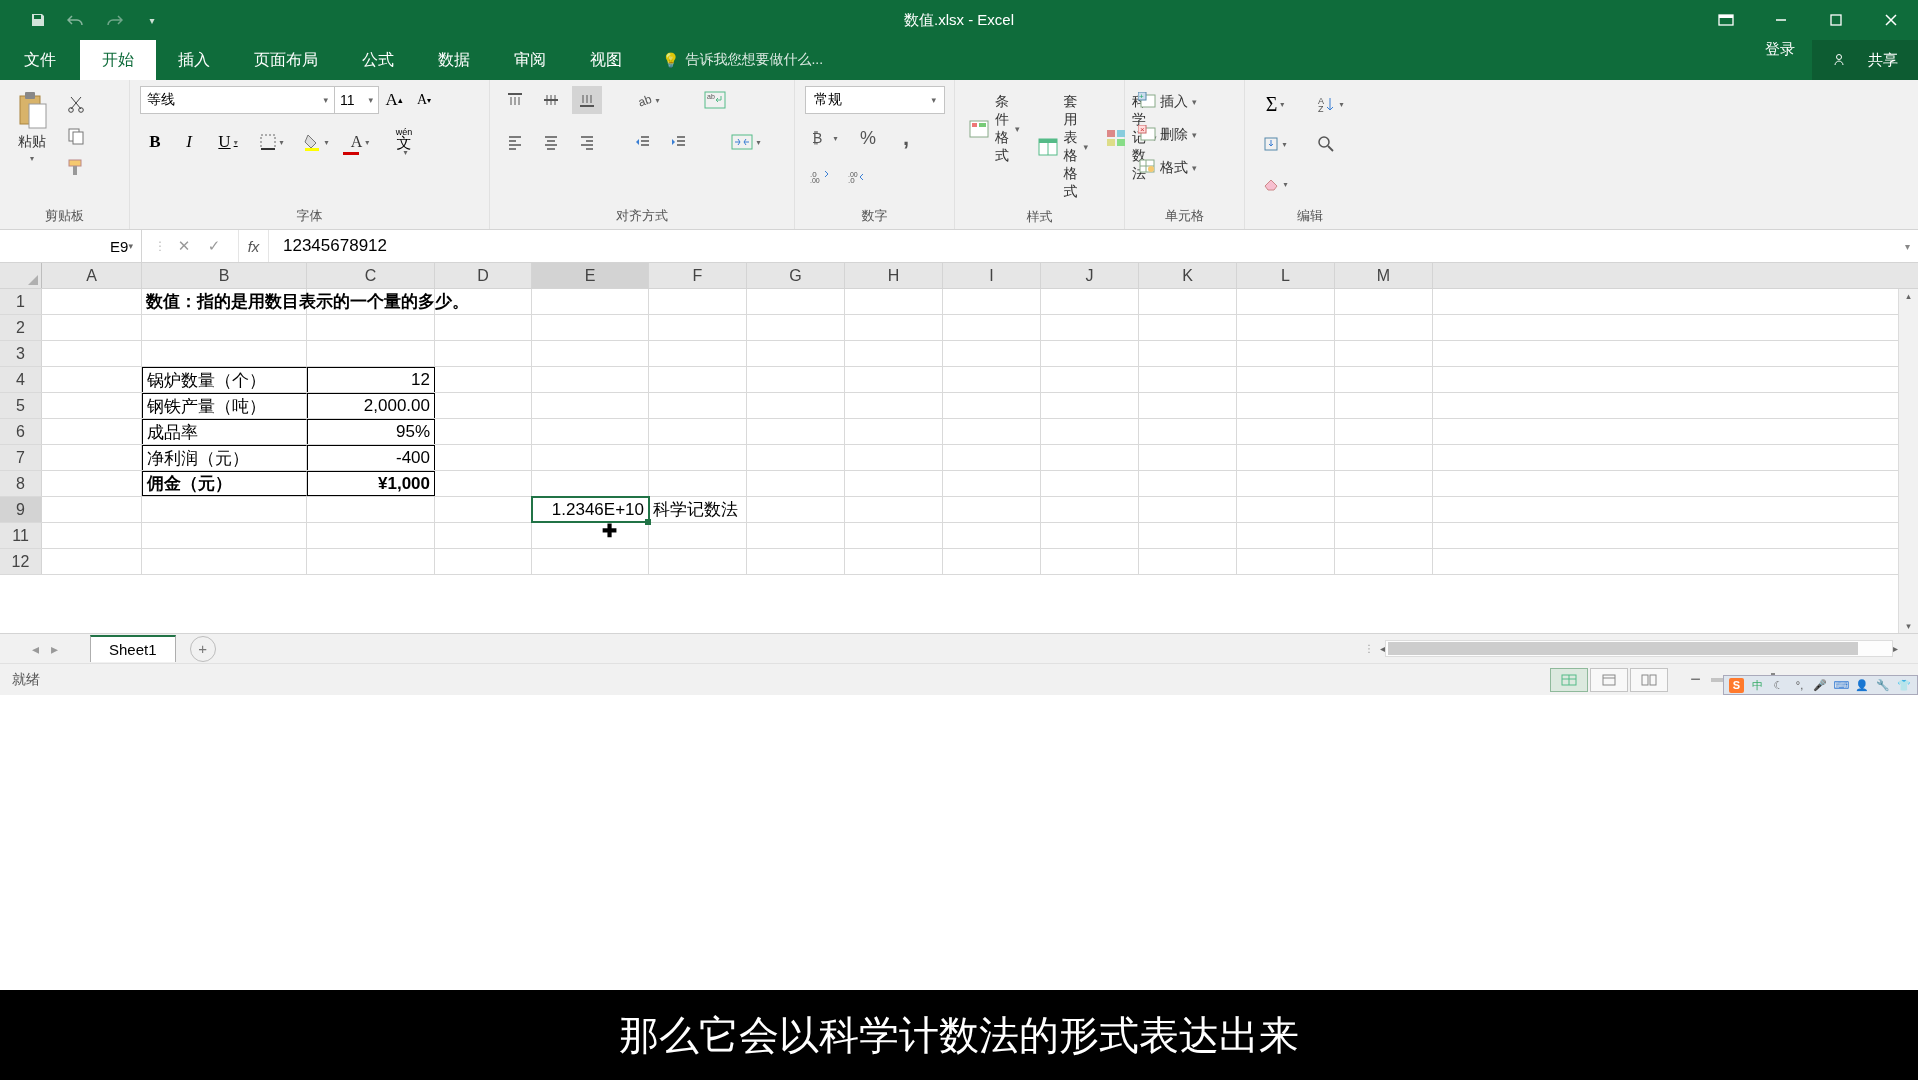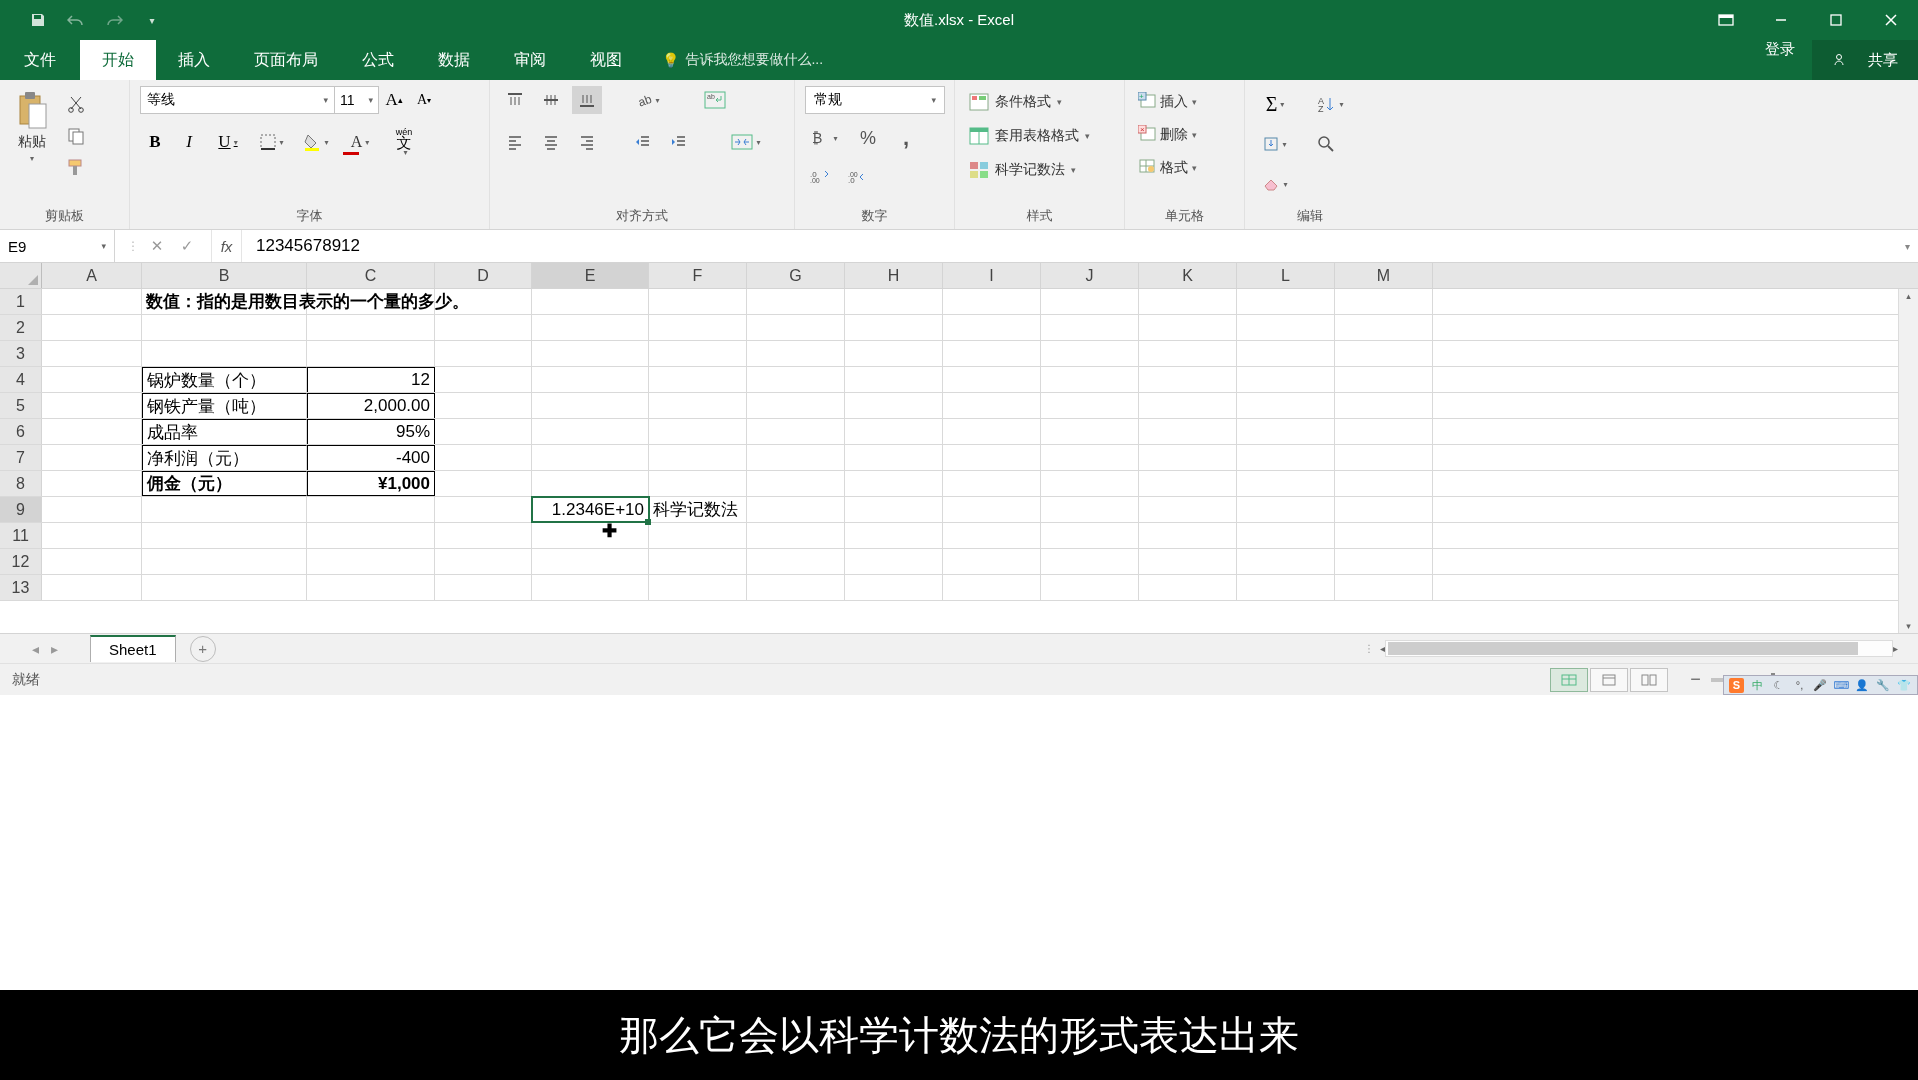--- a/index.html
+++ b/index.html
@@ -43,21 +43,21 @@
 
 .numfmt { width:140px; height:28px; border:1px solid #c4c4c4; background:#fff; font-size:14px; padding:0 8px; display:flex; align-items:center; justify-content:space-between;}
 
 .style-item { display:flex; align-items:center; gap:6px; font-size:14px; color:#333; padding:3px 4px; cursor:pointer; }
 .style-item .ico { width:20px; height:18px; }
 
 .cell-item { display:flex; align-items:center; gap:4px; font-size:14px; color:#333; padding:2px 3px; cursor:pointer; }
 
 
 .fbar { height: 33px; border-bottom: 1px solid #d4d4d4; display:flex; align-items:stretch; background:#fff;}
-.namebox { width:115px; border-right:1px solid #d4d4d4; display:flex; align-items:center; padding:0 8px; font-size:15px; justify-content:space-between;}
+.namebox { width:115px; border-right:1px solid #d4d4d4; display:flex; align-items:center; padding:0 8px; font-size:15px; justify-content:flex-end;margin-left:27px;}
 .fbtns { display:flex; align-items:center; gap:6px; padding:0 12px; border-right:1px solid #e5e5e5;}
 .fbtn { width:24px; height:24px; display:flex; align-items:center; justify-content:center; color:#999; font-size:15px;}
 .fx { width:30px; display:flex; align-items:center; justify-content:center; font-style:italic; font-size:15px; color:#555; border-right:1px solid #e5e5e5;}
 .finput { flex:1; padding:0 14px; display:flex; align-items:center; font-size:17px; position:relative;}
 .fexpand { position:absolute; right:8px; font-size:10px; color:#888;}
 
 
 .grid-wrap { height: 370px; display:flex; flex-direction:column; background:#fff; position:relative; }
 .colhdr { display:flex; height:26px; border-bottom:1px solid #d4d4d4; background:#e6e6e6;}
 .corner { width:42px; border-right:1px solid #bdbdbd; background:#e6e6e6; position:relative;}
@@ -404,21 +404,21 @@
               <text x="0" y="14" font-size="8" fill="#555">.0</text>
               <path d="M18 8l-3-3 3-3" stroke="#3a7fd4" fill="none" transform="translate(-3 3)"></path>
             </svg>
           </span>
       </div>
     </div>
     <div class="group-label">数字</div>
   </div>
 
   <div class="group" style="width:170px">
-    <div class="group-body" style="flex-direction:column;gap:10px;width:100%;padding-top:4px">
+    <div class="group-body" style="flex-direction:row;gap:10px;width:100%;padding-top:4px">
       <div class="style-item">
           <span class="ico"><svg width="20" height="18" viewBox="0 0 20 18">
               <rect x="1" y="1" width="18" height="16" fill="#fff" stroke="#8a8"></rect>
               <rect x="3" y="3" width="5" height="4" fill="#e77"></rect>
               <rect x="10" y="3" width="7" height="4" fill="#7c7"></rect>
             </svg></span>
           <span>条件格式</span>
           <span class="drop-arrow"> ▾</span>
         </div>
       <div class="style-item">
@@ -732,36 +732,20 @@
         <div class="cell wE"></div>
         <div class="cell wOther"></div>
         <div class="cell wOther"></div>
         <div class="cell wOther"></div>
         <div class="cell wOther"></div>
         <div class="cell wOther"></div>
         <div class="cell wOther"></div>
         <div class="cell wOther"></div>
         <div class="cell wOther"></div>
       </div>
-    <div class="row">
-        <div class="rowhdr">13</div>
-        <div class="cell wA"></div>
-        <div class="cell wB"></div>
-        <div class="cell wC"></div>
-        <div class="cell wD"></div>
-        <div class="cell wE"></div>
-        <div class="cell wOther"></div>
-        <div class="cell wOther"></div>
-        <div class="cell wOther"></div>
-        <div class="cell wOther"></div>
-        <div class="cell wOther"></div>
-        <div class="cell wOther"></div>
-        <div class="cell wOther"></div>
-        <div class="cell wOther"></div>
-      </div>
   </div>
   <div class="vscroll"></div>
   <span class="cursor-plus" style="left:602px;top:257px">✚</span>
 </div>
 
 <div class="sheetbar">
   <div class="sheet-nav">
     <span>◂</span>
     <span>▸</span>
   </div>

